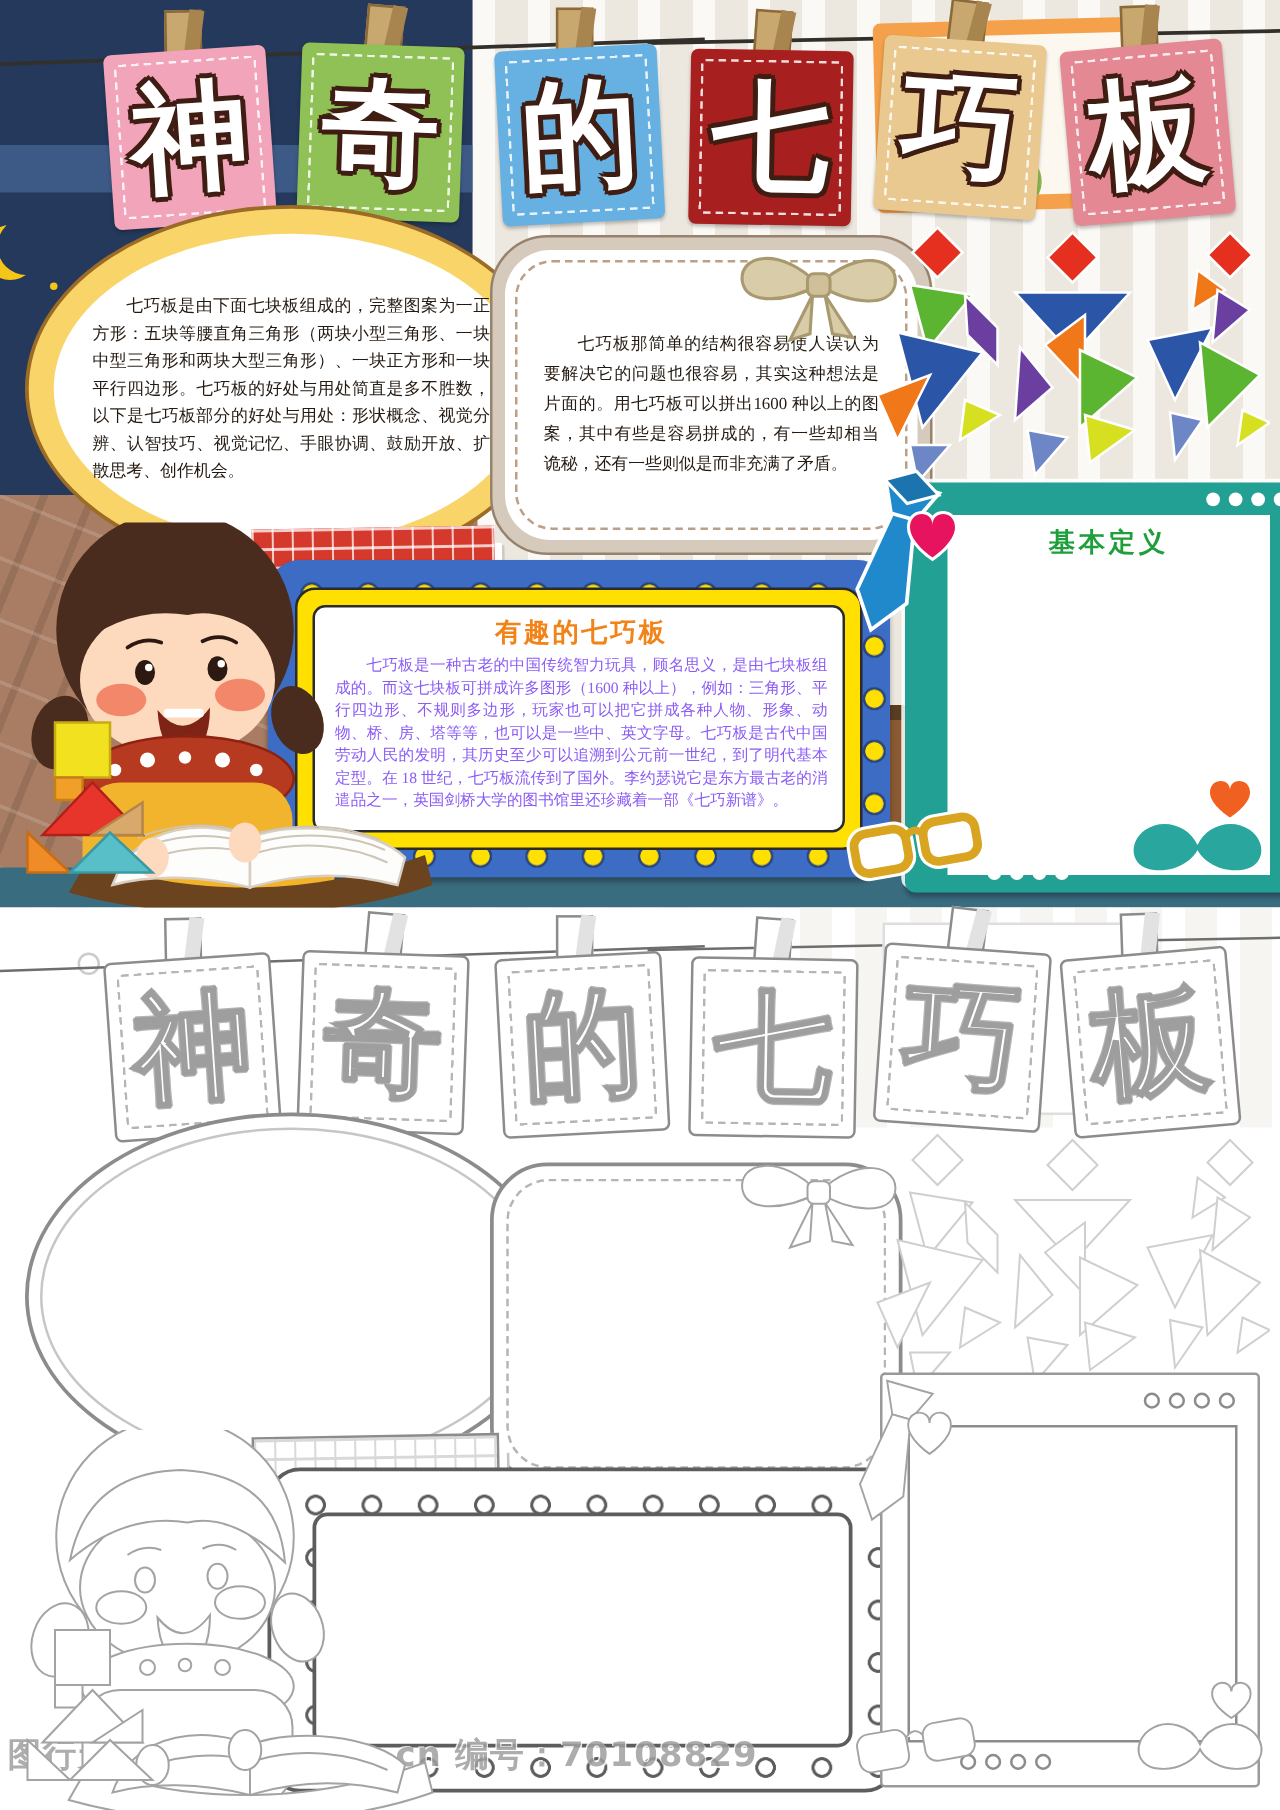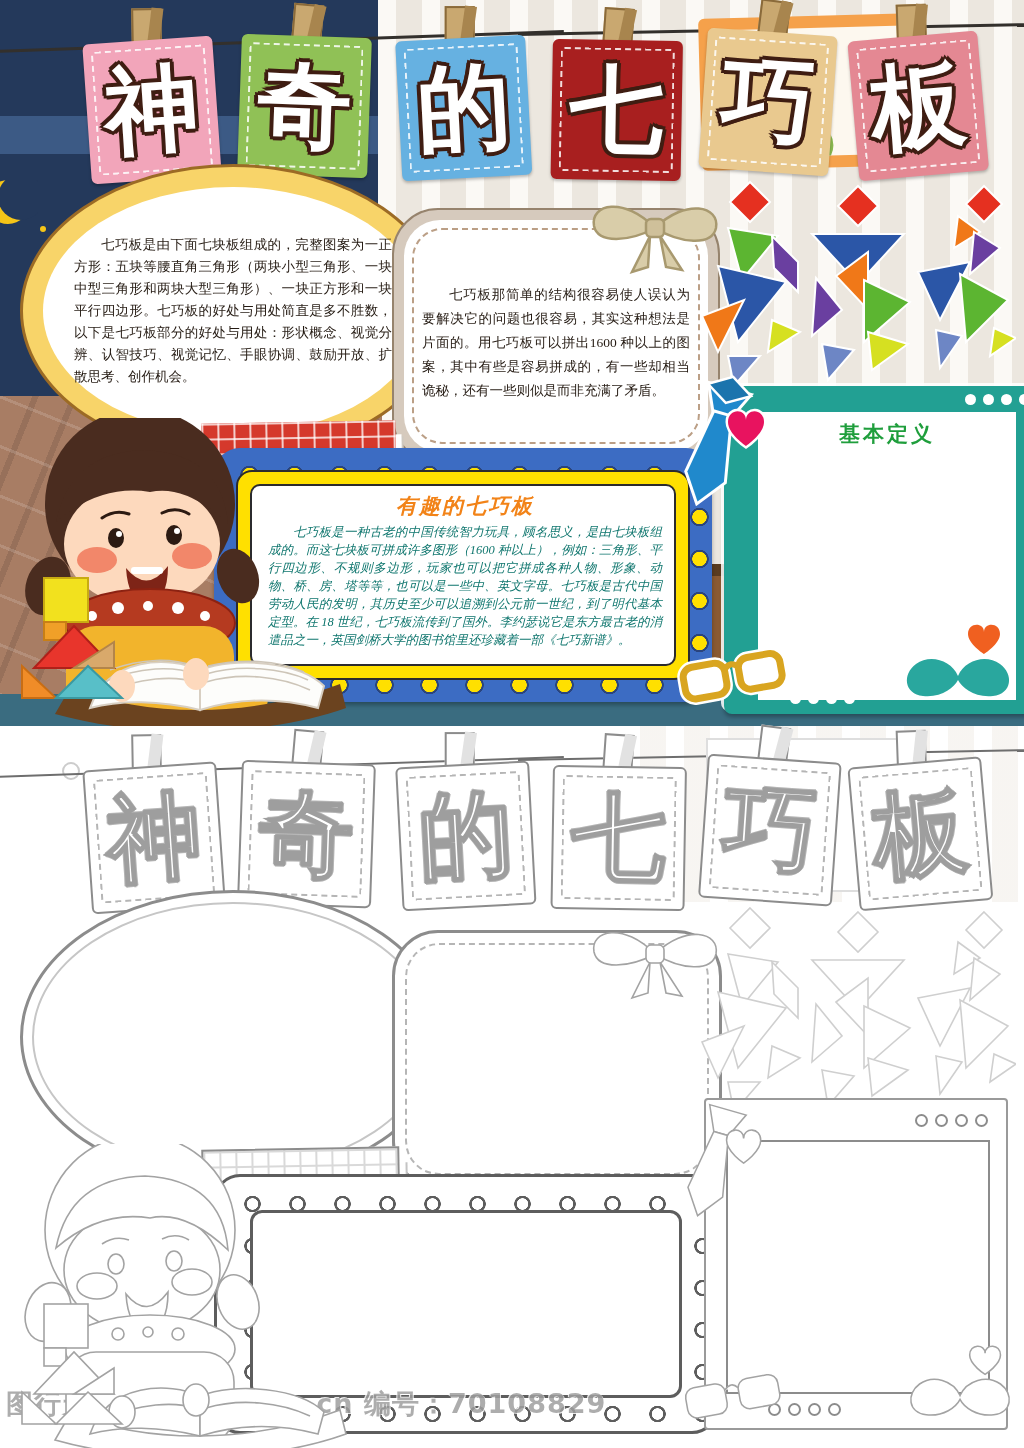--- a/index.html
+++ b/index.html
@@ -48,39 +48,39 @@
   .c6{left:852px;top:8px;transform:rotate(-5deg);}
 
   
   .bubble{left:20px;top:164px;width:420px;height:288px;background:#f8d469;border:3px solid #9c6b25;border-radius:50%;}
   .bubble-inner{position:absolute;inset:20px;background:#ffffff;border-radius:50%;
     display:flex;align-items:center;justify-content:center;}
   .bubble-text{width:318px;font-size:13.5px;line-height:1.62;color:#241a12;text-align:justify;text-indent:2em;}
   .bubble-tail{left:148px;top:438px;width:0;height:0;border-top:36px solid #f8d469;border-left:8px solid transparent;border-right:26px solid transparent;transform:rotate(14deg);}
 
   
-  .bow-frame{left:392px;top:208px;width:324px;height:252px;background:#d6cabd;border:2px solid #96836d;border-radius:46px;}
+  .bow-frame{left:392px;top:188px;width:324px;height:252px;background:#d6cabd;border:2px solid #96836d;border-radius:46px;padding-left:26px;}
   .bow-frame-white{position:absolute;inset:10px;background:#ffffff;border-radius:36px;}
   .bow-frame-dash{position:absolute;inset:8px;border:2px dashed #bb9f86;border-radius:30px;
     display:flex;align-items:center;justify-content:center;}
   .bow-text{width:268px;font-size:13.5px;line-height:1.78;color:#241a12;text-align:justify;text-indent:2em;margin-top:14px;}
 
   
   .notebook{left:202px;top:422px;width:194px;height:86px;background:#d5392c;transform:rotate(-1deg);
     background-image:linear-gradient(rgba(255,255,255,.75) 2px,transparent 2px),linear-gradient(90deg,rgba(255,255,255,.75) 2px,transparent 2px);
     background-size:16px 15px;box-shadow:9px 11px 0 -3px #ffffff,11px 13px 0 -3px #cfc9c0;}
 
   
   .blue-frame{left:214px;top:448px;width:498px;height:254px;background:#3c6cc3;border-radius:26px;
     background-image:radial-gradient(circle,#ffe000 7px,rgba(20,20,40,.45) 7.5px 9px,transparent 9.5px);
     background-size:45px 42px;background-position:13px 6px;box-shadow:0 3px 4px rgba(0,0,0,.3);}
   .bf-yellow{position:absolute;inset:22px;background:#ffe000;border-radius:16px;border:2px solid #2b2b2e;}
-  .bf-white{position:absolute;inset:12px;background:#ffffff;border-radius:10px;border:2px solid #2b2b2e;padding:4px 12px 0 16px;box-sizing:border-box;font-style:italic;}
+  .bf-white{position:absolute;inset:12px;background:#ffffff;border-radius:10px;border:2px solid #2b2b2e;padding:4px 12px 0 16px;box-sizing:border-box;}
   .bf-title{font-family:"DejaVu Sans","Liberation Sans",sans-serif;font-size:21px;font-weight:700;text-align:center;letter-spacing:2px;margin:2px 0 3px 0;}
-  .bf-body{font-size:12.5px;line-height:1.44;color:#0f766e;text-align:justify;text-indent:2em;}
+  .bf-body{font-size:12.5px;line-height:1.44;color:#8b5cf6;text-align:justify;text-indent:2em;}
 
   
   .teal-frame{left:696px;top:386px;width:322px;height:328px;background:#22a093;border-radius:8px;box-shadow:-3px -3px 0 rgba(255,255,255,.85),0 3px 4px rgba(0,0,0,.3);margin-left:28px;}
   .tf-white{position:absolute;left:34px;top:26px;width:258px;height:288px;background:#ffffff;padding:8px 17px 0 17px;box-sizing:border-box;}
   .tf-title{font-family:"DejaVu Sans","Liberation Sans",sans-serif;font-size:21px;font-weight:700;text-align:center;letter-spacing:3px;margin:0 0 4px 0;}
   .tf-body{font-size:12.8px;line-height:1.5;color:#20201f;text-align:justify;text-indent:2em;}
   .dot-row{display:flex;gap:7px;}
   .dot-row i{width:11px;height:11px;border-radius:50%;background:#ffffff;}
   .tf-dots-tr{right:16px;top:8px;}
   .tf-dots-bl{left:66px;bottom:10px;}

